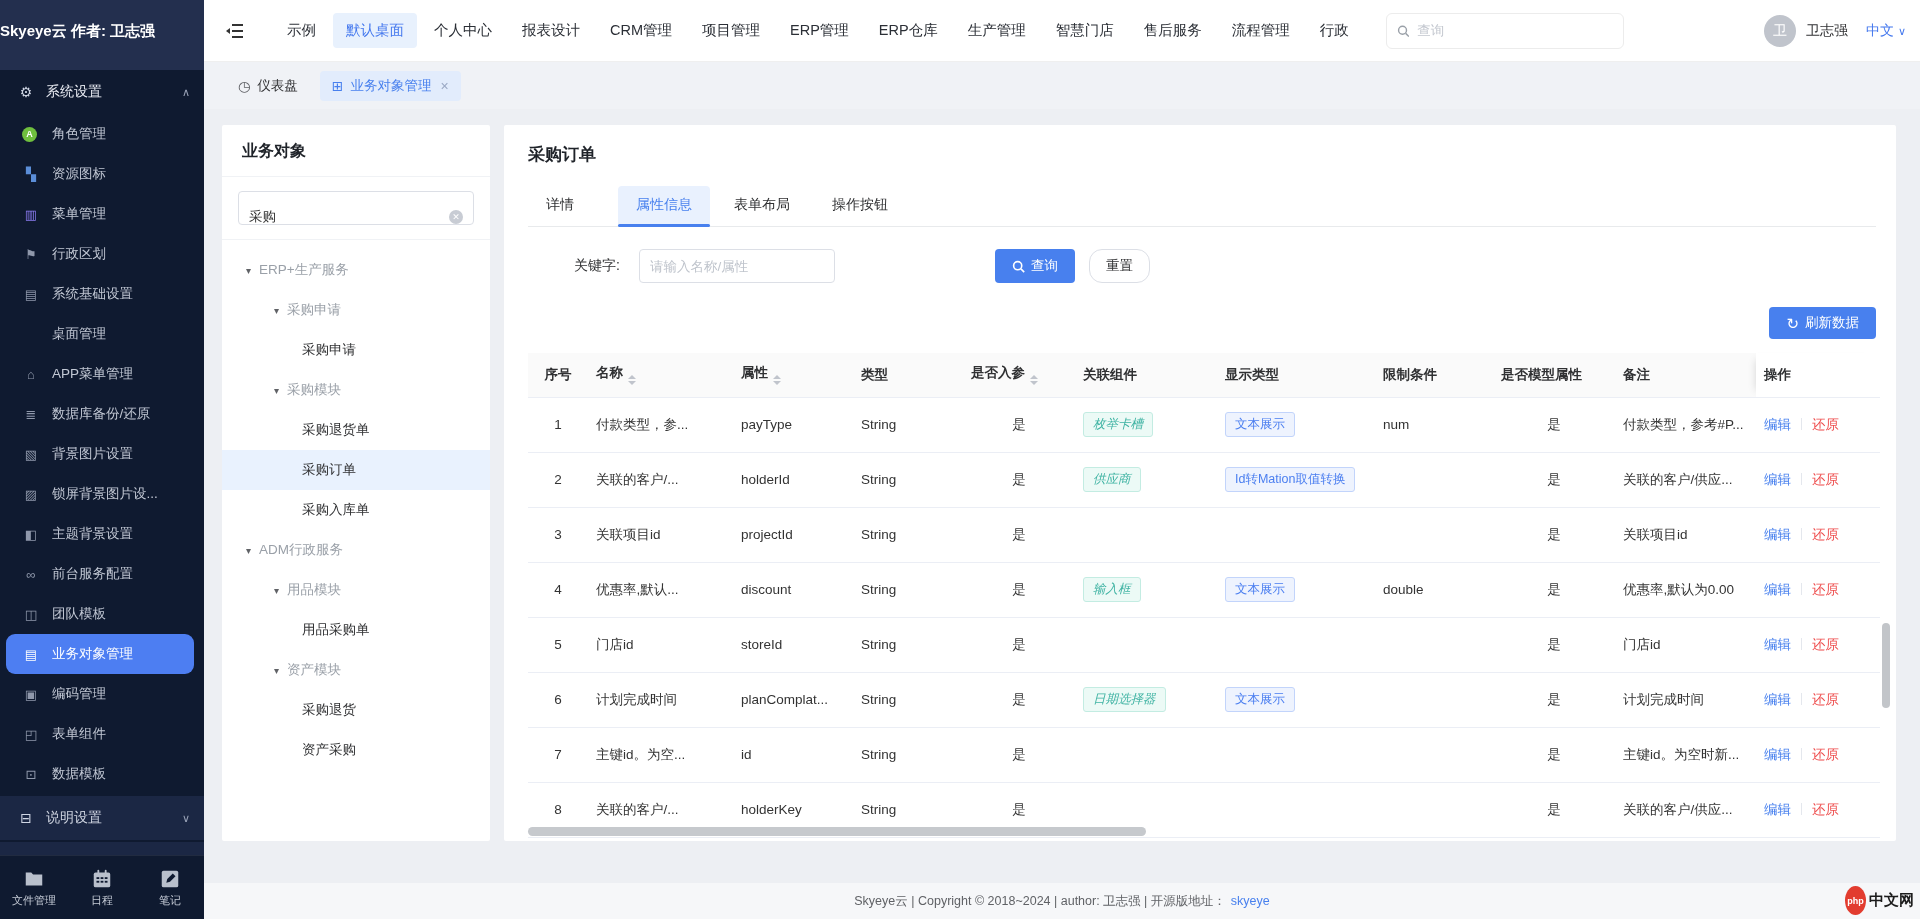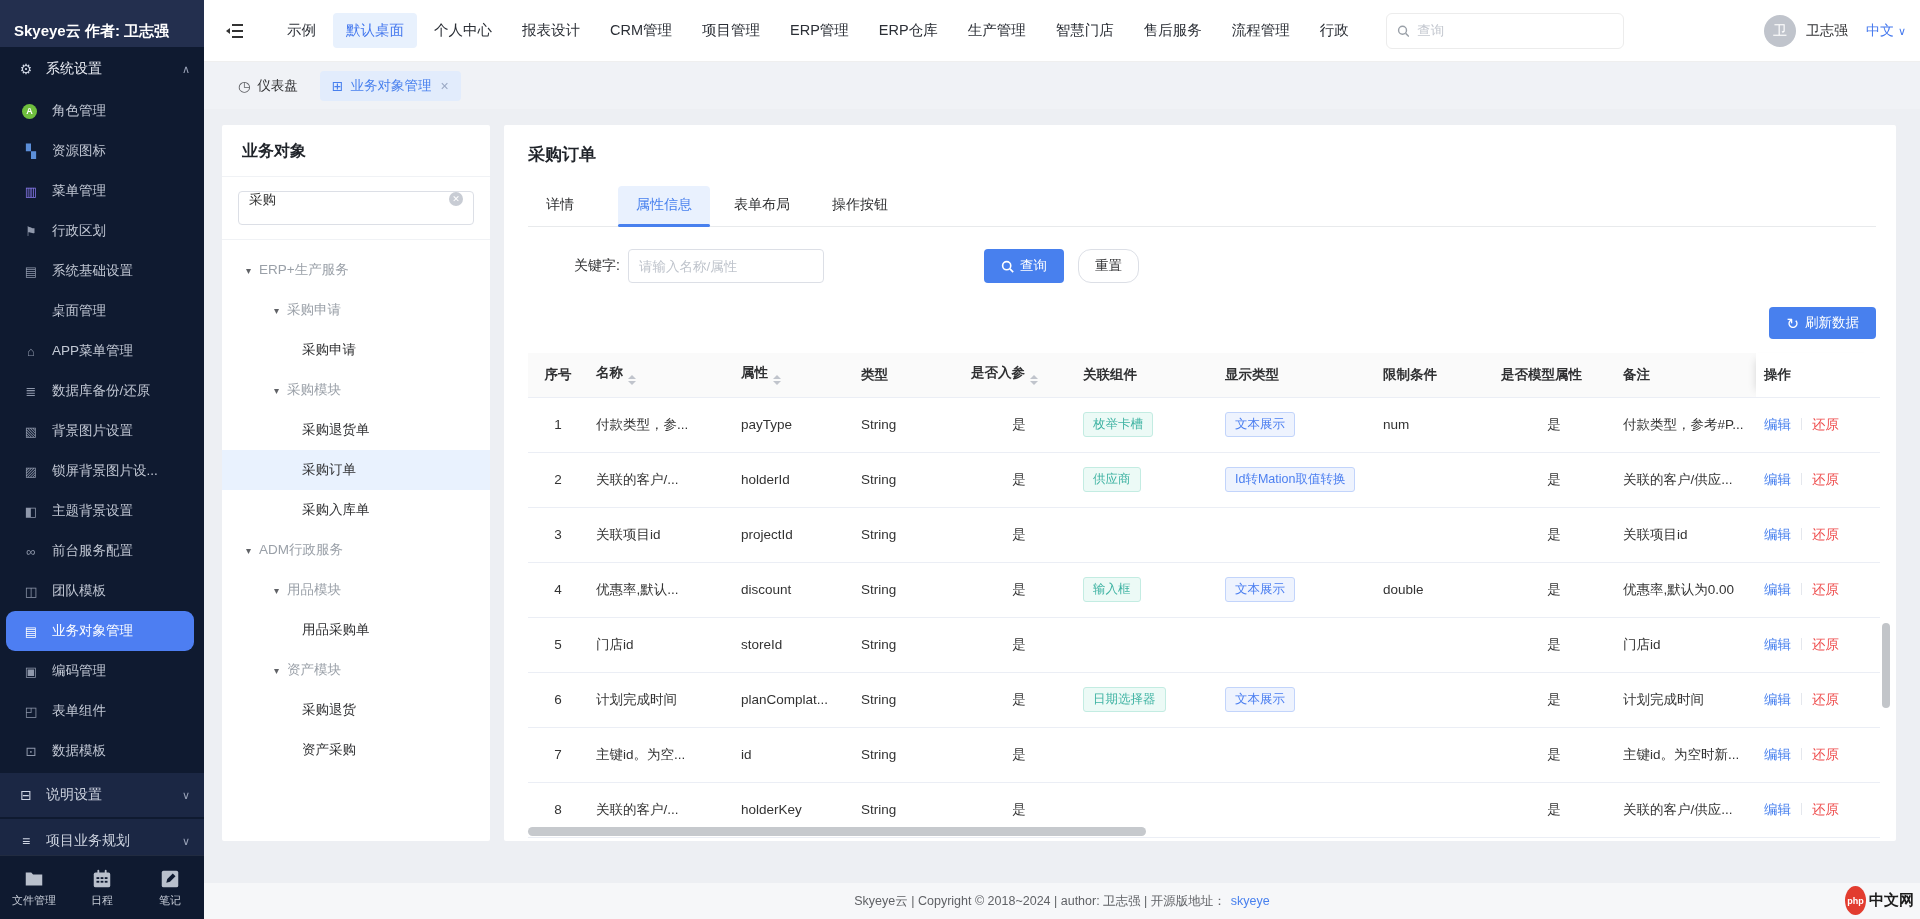--- a/index.html
+++ b/index.html
@@ -1,21 +1,21 @@
 <!DOCTYPE html>
 <html><head>
 <meta charset="utf-8">
 <style>
   * { margin:0; padding:0; box-sizing:border-box; }
   html,body { width:1920px; height:919px; overflow:hidden; font-family:"Liberation Sans","DejaVu Sans",sans-serif; }
   .app { position:relative; width:1920px; height:919px; background:#edeff3; }
 
   
   .sidebar { position:absolute; left:0; top:0; width:204px; height:919px; background:#0f1a30; z-index:5; display:flex; flex-direction:column; }
-  .logo { height:47px; line-height:62px; background:#232f4e; color:#fff; font-size:15px; font-weight:bold; padding-left:14px; white-space:nowrap; }
+  .logo { height:70px; line-height:62px; background:#232f4e; color:#fff; font-size:15px; font-weight:bold; white-space:nowrap; }
   .side-scroll { flex:1; overflow:hidden; position:relative; }
   .side-section { height:44px; display:flex; align-items:center; padding:0 14px 0 16px; color:#e8ebf2; font-size:14px; cursor:pointer; }
   .side-section .icx { width:20px; margin-right:10px; color:#cfd6e4; font-size:14px; text-align:center; }
   .side-section .lbl { flex:1; }
   .side-section .chev { color:#9aa3b8; font-size:11px; }
   .side-section.sub { background:#1b2744; color:#cdd3df; margin-top:2px; }
   .side-menu { list-style:none; }
   .side-item { height:40px; display:flex; align-items:center; padding-left:22px; color:#c2c8d4; font-size:13.5px; cursor:pointer; }
   .side-item .ic { width:18px; margin-right:12px; text-align:center; font-size:13px; color:#8f98ab; flex:0 0 18px; }
   .side-item .ic.none { visibility:hidden; }
@@ -52,40 +52,40 @@
   .wtab .close { color:#9aa8c4; font-size:14px; margin-left:2px; }
 
   
   .content { position:absolute; left:204px; top:109px; right:0; bottom:36px; background:#edeff3; }
   .panel-left { position:absolute; left:18px; top:16px; width:268px; height:716px; background:#fff; border-radius:2px; }
   .panel-right { position:absolute; left:300px; top:16px; right:24px; height:716px; background:#fff; border-radius:2px; padding:18px 20px 0 24px; overflow:hidden; }
 
   
   .lp-title { font-size:16px; font-weight:bold; color:#1f2329; padding:16px 20px 14px; border-bottom:1px solid #f0f2f5; }
   .lp-search-wrap { padding:14px 16px 14px; border-bottom:1px solid #f0f2f5; }
-  .lp-search { height:34px; border:1px solid #dcdfe6; border-radius:4px; display:flex; align-items:flex-start; padding:0 10px; }
+  .lp-search { height:34px; border:1px solid #dcdfe6; border-radius:4px; display:flex; align-items:flex-end; padding:0 10px; }
   .lp-search input { border:none; outline:none; width:100%; font-size:13.5px; color:#333; }
   .clear-ic { width:14px; height:14px; border-radius:50%; background:#c8ccd4; color:#fff; font-size:9px; line-height:14px; text-align:center; cursor:pointer; flex:0 0 14px; }
   .tree { padding:10px 0; }
   .tnode { height:40px; display:flex; align-items:center; font-size:13.5px; color:#303133; cursor:pointer; }
   .tnode .caret { color:#606266; font-size:10px; margin-right:8px; }
   .tnode.parent { color:#9aa0a8; }
   .tnode.lvl0 { padding-left:24px; }
   .tnode.lvl1 { padding-left:52px; }
   .tnode.lvl2 { padding-left:80px; }
   .tnode.sel { background:#e9f2fe; }
 
   
   .rp-title { font-size:17px; font-weight:bold; color:#1f2329; margin-bottom:20px; }
   .rp-tabs { display:flex; gap:6px; border-bottom:1px solid #e8eaec; }
   .rtab { padding:10px 18px 12px; font-size:14px; color:#303133; cursor:pointer; border-radius:4px 4px 0 0; position:relative; }
   .rtab.active { background:#e9f1fe; color:#4880ee;margin-left:20px; }
   .rtab.active::after { content:""; position:absolute; left:0; right:0; bottom:-1px; height:3px; background:#4880ee; border-radius:2px; }
   .filter-row { display:flex; align-items:center; margin-top:22px; padding-left:46px; }
-  .f-label { font-size:14px; color:#303133; margin-right:8px; }
+  .f-label { font-size:14px; color:#303133; margin-right:19px; }
   .f-input { width:196px; height:34px; border:1px solid #dcdfe6; border-radius:4px; padding:0 10px; font-size:13.5px; color:#333; outline:none; }
   .f-input::placeholder { color:#bfc4cc; }
   .btn { height:34px; border-radius:4px; font-size:13.5px; display:inline-flex; align-items:center; justify-content:center; gap:6px; cursor:pointer; border:1px solid transparent; padding:0 16px; }
   .btn-primary { background:#4880ee; color:#fff; }
   .btn-plain { background:#fff; border-color:#dcdfe6; color:#303133; }
   .btn-search { margin-left:160px; }
   .btn-reset { margin-left:14px;border-radius:13px; }
   .refresh-row { display:flex; justify-content:flex-end; margin-top:24px; }
   .refresh-row .btn { height:32px; }
   .r-ic { font-size:15px; line-height:1; }
@@ -95,21 +95,21 @@
   table { width:100%; border-collapse:collapse; table-layout:fixed; }
   th { height:44px; font-size:13.5px; color:#303133; font-weight:bold; text-align:left; background:#fafafa; border-bottom:1px solid #ebeef5; padding:0 8px; white-space:nowrap; }
   td { height:55px; font-size:13.5px; color:#333; border-bottom:1px solid #ebeef5; padding:0 8px; white-space:nowrap; overflow:hidden; }
   th.c-center, td.c-center { text-align:center; }
   th.op-col, td.op-col { background:#fff; text-align:left; box-shadow:-7px 0 8px -7px rgba(0,0,0,.15); }
   .sorter { display:inline-flex; flex-direction:column; margin-left:5px; vertical-align:-2px; cursor:pointer; }
   .sorter i { display:block; width:0; height:0; border:4px solid transparent; }
   .sorter .u { border-bottom-color:#c0c4cc; border-top:none; margin-bottom:2px; }
   .sorter .d { border-top-color:#c0c4cc; border-bottom:none; }
   .tag { display:inline-block; padding:4px 9px; border-radius:3px; font-size:12.5px; line-height:1.2; }
-  .tg-teal { color:#3fb3a3; background:#ecfaf6; border:1px solid #c3ece2; }
+  .tg-teal { color:#3fb3a3; background:#ecfaf6; border:1px solid #c3ece2;font-style:italic; }
   .tg-blue { color:#4a7ef0; background:#eef3fe; border:1px solid #c2d4fb; }
   .lnk { cursor:pointer; font-size:13.5px; }
   .lnk-edit { color:#4880ee; }
   .lnk-restore { color:#ee4c4c; }
   .vdiv { display:inline-block; width:1px; height:12px; background:#e4e7ed; margin:0 10px; vertical-align:-1px; }
   .vscroll { position:absolute; right:-14px; top:270px; width:8px; height:85px; background:#c2c5c9; border-radius:4px; }
   .hscroll { position:absolute; left:24px; bottom:5px; width:618px; height:9px; background:#c6c9cd; border-radius:5px; }
 
   
   .footer { position:absolute; left:204px; right:0; bottom:0; height:36px; background:#f6f7f9; display:flex; align-items:center; justify-content:center; gap:5px; font-size:12.5px; color:#606266; }

